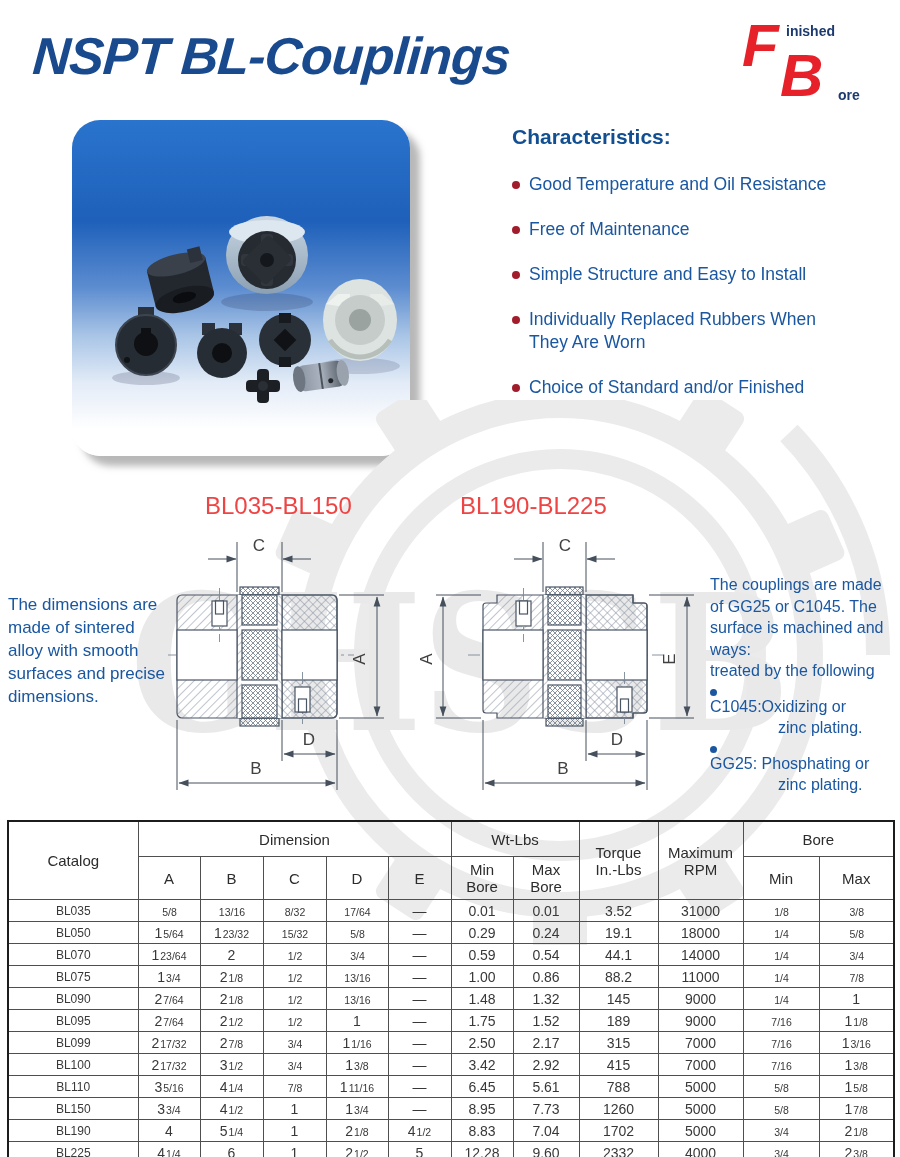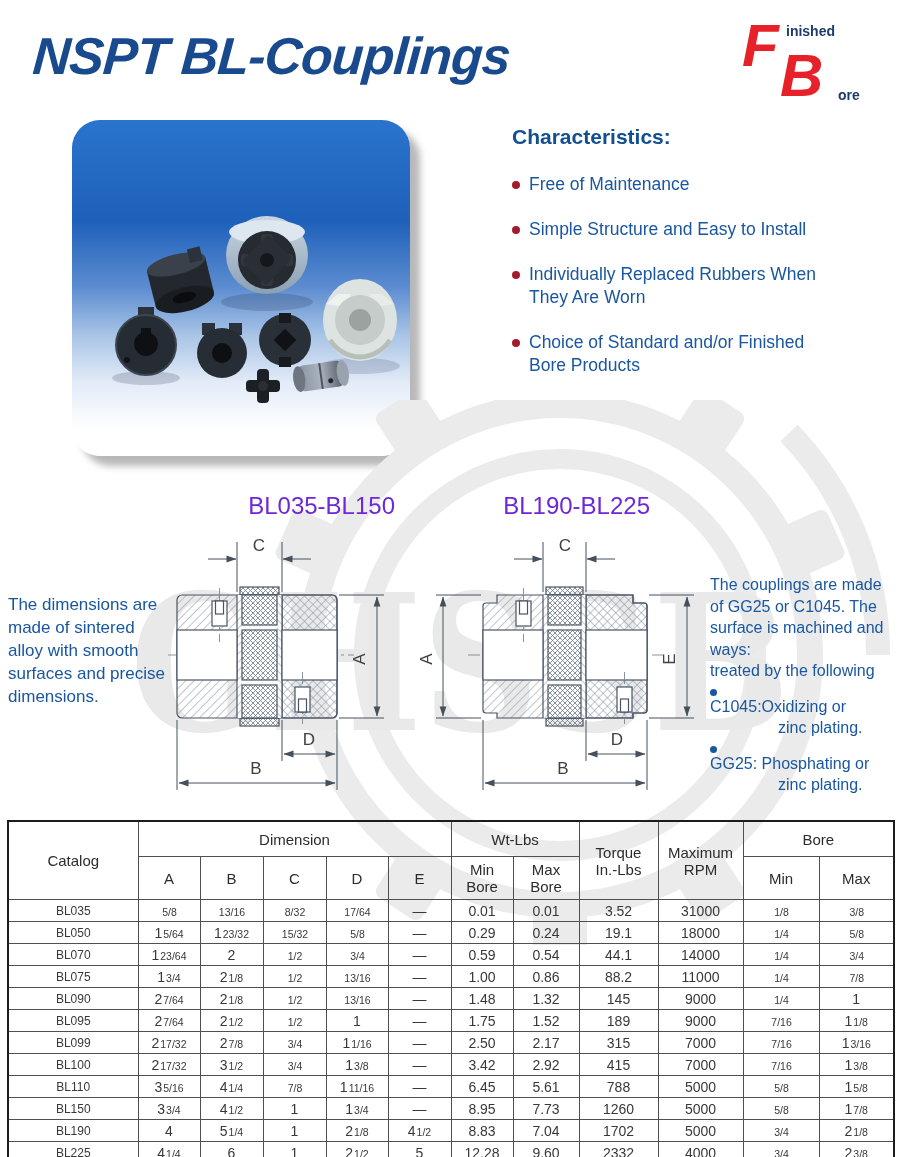--- a/index.html
+++ b/index.html
@@ -33,22 +33,22 @@
   .dot{width:8px;height:8px;border-radius:50%;background:#a11d2c;margin:8px 9px 0 0;flex:0 0 8px;}
   .chars .line,.note-line{display:block;}
 
   
   .wm{position:absolute;left:55px;top:400px;z-index:0;}
   .wm-shape{fill:none;stroke:#ebebeb;}
   .wm-tooth{fill:#ebebeb;}
   .wm-text{font-family:"DejaVu Serif",serif;font-weight:bold;fill:#e9e9e9;}
 
   
-  .dia-title{position:absolute;width:190px;text-align:right;margin:0;
-             font-size:24px;color:#6d28d9;}
+  .dia-title{position:absolute;width:190px;text-align:left;margin:0;
+             font-size:24px;color:#ef4444;}
   .dia-title.l{left:205px;top:492px;} .dia-title.r{left:460px;top:492px;}
   .note-left{position:absolute;left:8px;top:593px;width:180px;margin:0;
              font-size:17px;line-height:23px;color:#1a57a0;}
   .rnote{position:absolute;left:698px;top:574px;width:200px;font-size:16px;
          line-height:21.5px;color:#1a57a0;margin-left:12px;}
   .rnote p{margin:0;}
   .rnote li{display:flex;flex-direction:column;}
   .rnote .dot{background:#1a57a0;width:7px;height:7px;flex:0 0 7px;margin:7px 7px 0 0;}
   .rnote .ind{padding-left:68px;}
   .dia{position:absolute;z-index:1;}
@@ -159,20 +159,26 @@
       <ellipse cx="22" cy="0" rx="6" ry="13" fill="#9aa3ad"></ellipse>
       <line x1="0" y1="-13" x2="0" y2="13" stroke="#4c535c" stroke-width="2"></line>
       <circle cx="9" cy="6" r="2.5" fill="#22262b"></circle>
     </g>
   </svg>
 </div>
 
 <section class="chars">
   <h2>Characteristics:</h2>
   <ul>
+      <li>
+        <span class="dot"></span>
+        <div>
+          <span class="line">Good Temperature and Oil Resistance</span>
+        </div>
+      </li>
       <li>
         <span class="dot"></span>
         <div>
           <span class="line">Free of Maintenance</span>
         </div>
       </li>
       <li>
         <span class="dot"></span>
         <div>
           <span class="line">Simple Structure and Easy to Install</span>

